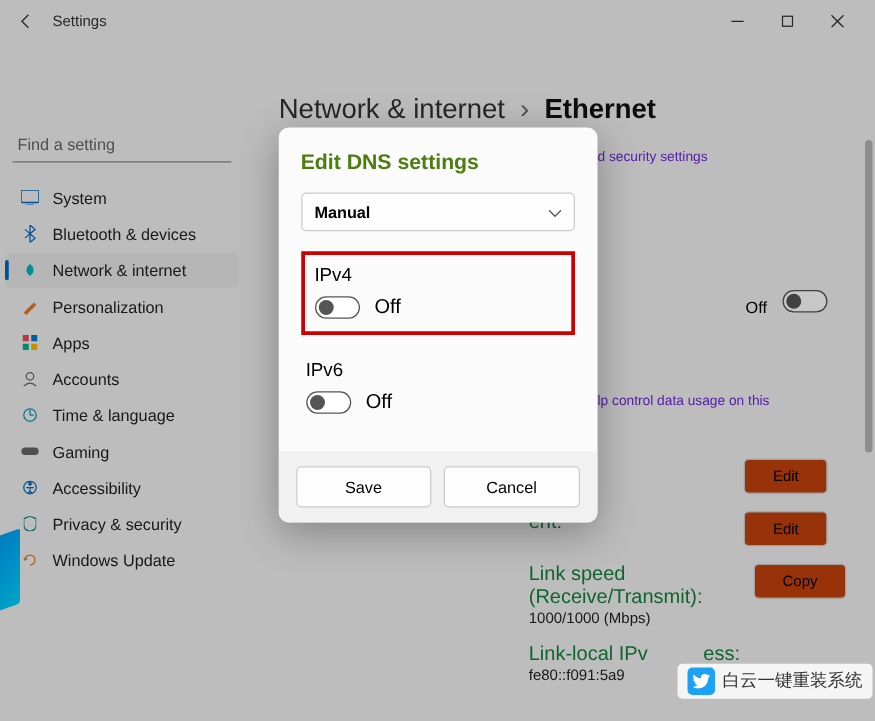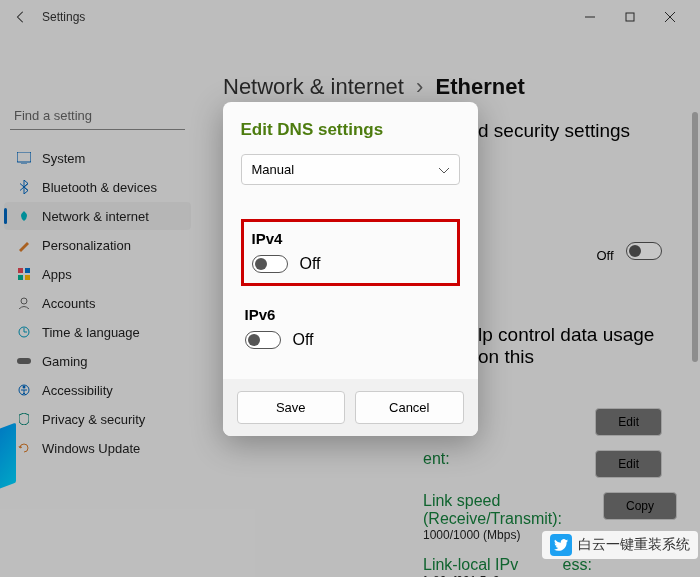--- a/index.html
+++ b/index.html
@@ -18,44 +18,44 @@
     .nav-item { display:flex; align-items:center; padding: 6px 12px; font-size:13px; color:#222; border-radius:4px; margin: 1px 4px; position:relative;text-align:right; }
     .nav-item .icon { width:16px; height:16px; margin-right:10px; display:flex; align-items:center; justify-content:center; }
     .nav-item.active { background:#eaeaea; }
     .nav-item.active::before { content:''; position:absolute; left:0; top:6px; bottom:6px; width:3px; background:#0067c0; border-radius:2px; }
 
     .content { flex:1; padding: 10px 28px 0 28px; position:relative; overflow:hidden; }
     .breadcrumb { margin-top: 30px; font-size:22px; color:#333; margin-bottom: 20px; }
     .breadcrumb .current { font-weight:600; color:#111; }
     .breadcrumb .chev { margin: 0 6px; color:#666; }
 
-    .link-blue { color:#000000; font-size:19px; }
+    .link-blue { color:#6d28d9; font-size:11px; }
     .cut-link { margin-top: 10px; margin-left: 255px; }
     
     .right-text { margin-left:255px; margin-top: 100px; display:flex; align-items:center; justify-content:space-between; padding-right:10px; }
     .right-text-b { margin-left:255px; margin-top:60px;}
 
     .info-row { display:flex; align-items:flex-start; justify-content:space-between; margin-top:14px; padding-right:10px; }
     .info-label { font-size:16px; color:#15803d; width:180px; }
     .info-value { font-size:12px; color:#222; }
-    .btn-small { border:1px solid #ccc; background:#737373; padding:6px 22px; font-size:12px; border-radius:4px; }
+    .btn-small { border:1px solid #ccc; background:#c2410c; padding:6px 22px; font-size:12px; border-radius:4px; }
 
     .toggle { width:36px; height:18px; border-radius:9px; border:1px solid #555; position:relative; display:inline-block; background:#fff; }
     .toggle::after { content:''; position:absolute; left:2px; top:2px; width:12px; height:12px; border-radius:50%; background:#555; }
     .toggle-label { font-size:13px; margin-right:8px; }
 
     
     .overlay { position:absolute; inset:0; background:rgba(0,0,0,0.22); display:flex; align-items:flex-start; justify-content:center; padding-top:102px; }
     .modal { width:255px; background:#fbfbfb; border-radius:8px; box-shadow:0 8px 32px rgba(0,0,0,0.3); overflow:hidden; }
     .modal-body { padding:18px 18px 10px 18px; }
     .modal-title { font-size:17px; font-weight:600; color:#4d7c0f; margin-bottom:14px; }
-    .select-box { border:1px solid #ccc; border-radius:4px; padding:7px 10px; font-size:13px; display:flex; justify-content:space-between; align-items:flex-end; background:#fefefe; margin-bottom:34px; }
+    .select-box { border:1px solid #ccc; border-radius:4px; padding:7px 10px; font-size:13px; display:flex; justify-content:space-between; align-items:flex-end; background:#fefefe; margin-bottom:16px;font-weight:bold; }
     .ip-section { margin-bottom:14px; padding:6px 4px; }
     .ip-section.highlight { border:3px solid #c00; padding: 8px 8px 10px 8px; }
-    .ip-title { font-size:15px; font-weight:700; margin-bottom:8px; }
+    .ip-title { font-size:15px; font-weight:400; margin-bottom:8px; }
     .ip-toggle-row { display:flex; align-items:center; gap:12px; }
     .modal-footer { background:#f1f1f1; padding:12px 14px; display:flex; gap:10px; }
     .modal-footer button { flex:1; border:1px solid #ccc; background:#fdfdfd; padding:8px 0; font-size:13px; border-radius:4px; }
 
     
     .watermark { position:absolute; right:2px; bottom:18px; display:flex; align-items:center; background:rgba(255,255,255,0.85); padding:3px 8px; border-radius:4px; font-size:14px; color:#333; }
     .watermark .tw { width:22px; height:22px; background:#1da1f2; border-radius:4px; display:flex; align-items:center; justify-content:center; margin-right:6px; }
     .watermark .tw svg { fill:#fff; }
 
     .bottom-accent { position:absolute; left:-8px; bottom:90px; width:24px; height:60px; background:linear-gradient(135deg,#0099f7,#00d4ff); transform:skewY(-20deg); border-radius:2px; }

